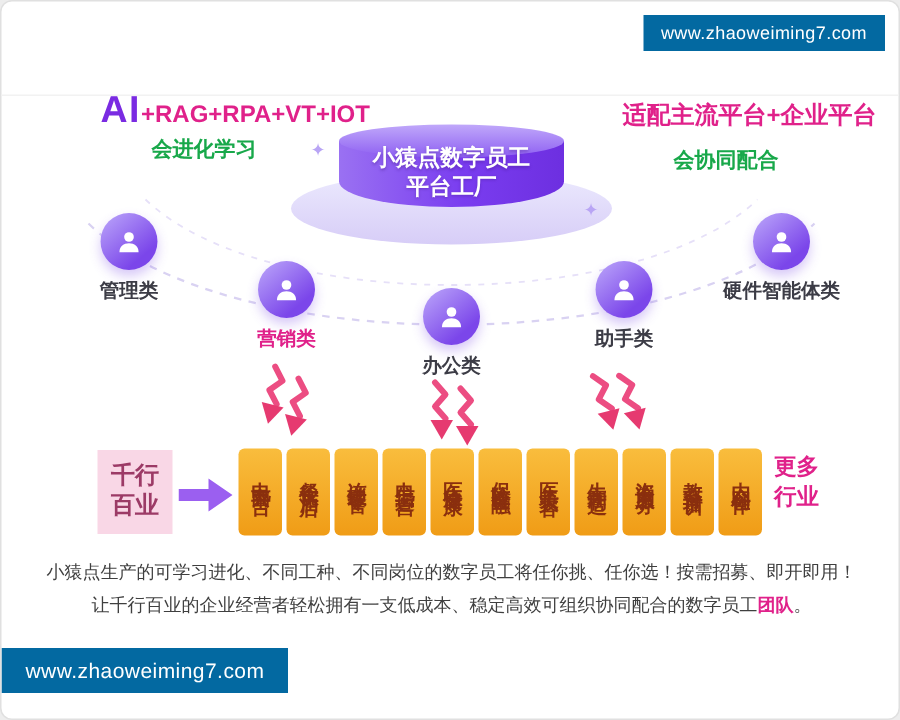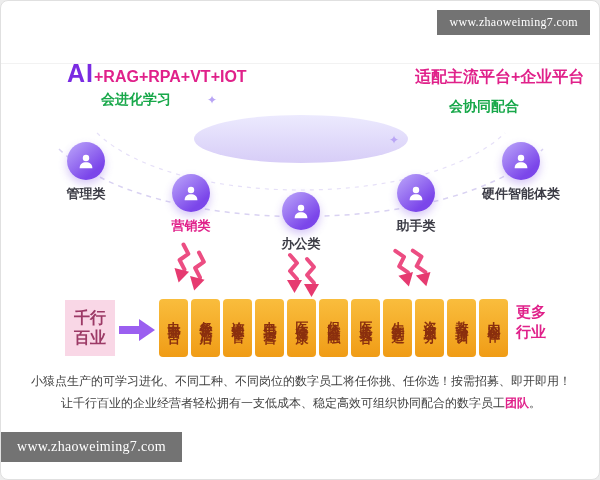--- a/index.html
+++ b/index.html
@@ -2,21 +2,21 @@
 <html><head>
 <meta charset="utf-8">
 <style>
   html,body{margin:0;padding:0;background:#ededed;}
   .canvas{
     position:relative;width:600px;height:480px;box-sizing:border-box;
     background:#ffffff;border:1px solid #e0e0e0;border-radius:8px;overflow:hidden;
     font-family:"Liberation Sans","DejaVu Sans",sans-serif;
   }
   
-  .wm{position:absolute;background:#737373;color:#ffffff;font-family:Liberation Serif, serif;letter-spacing:.3px;}
+  .wm{position:absolute;background:#0369a1;color:#ffffff;font-family:Liberation Sans, sans-serif;letter-spacing:.3px;}
   .wm-top{top:9px;right:9px;font-size:12px;padding:5px 12px;}
   .wm-bottom{left:0;top:431px;font-size:14px;padding:7px 16px;}
   .divider{position:absolute;left:0;top:62px;width:100%;border-top:1px solid #f2f2f2;}
   
   .tech{position:absolute;left:66px;top:58px;font-weight:bold;color:#e0218a;white-space:nowrap;}
   .tech .ai{font-size:25px;color:#7a2be2;letter-spacing:1px;}
   .tech .rest{font-size:16px;}
   .compat{position:absolute;left:414px;top:66px;font-size:16px;font-weight:bold;color:#e0218a;white-space:nowrap;}
   .feat{position:absolute;font-size:14px;font-weight:bold;color:#18a84a;white-space:nowrap;}
   .feat-left{left:100px;top:90px;}
@@ -84,20 +84,28 @@
   <div class="compat">适配主流平台+企业平台</div>
   <div class="feat feat-right">会协同配合</div>
   <div class="feat feat-left">会进化学习</div>
 
   <svg class="arcs" width="600" height="320">
     <path d="M58,148 C150,238 450,238 542,148" stroke="#d9d2f2" stroke-width="1.5" stroke-dasharray="5 5" fill="none"></path>
     <path d="M96,132 C175,208 425,208 504,132" stroke="#e6e0f8" stroke-width="1.2" stroke-dasharray="4 5" fill="none"></path>
   </svg>
 
   <div class="stage"></div>
+  <div class="cyl">
+    <div class="cyl-body"></div>
+    <div class="cyl-top"></div>
+    <div class="cyl-text">
+      <div>小猿点数字员工</div>
+      <div>平台工厂</div>
+    </div>
+  </div>
   <div class="sparkle" style="left:206px;top:92px;">✦</div>
   <div class="sparkle" style="left:388px;top:132px;">✦</div>
 
   <div class="cat" style="left:35px;top:141px;">
     <div class="cat-circle">
       <svg width="18" height="18" viewBox="0 0 24 24" fill="#ffffff">
           <circle cx="12" cy="8" r="4.3"></circle>
           <path d="M3.5,21.5 C3.5,16 7.3,13.5 12,13.5 C16.7,13.5 20.5,16 20.5,21.5 Z"></path>
         </svg>
     </div>

